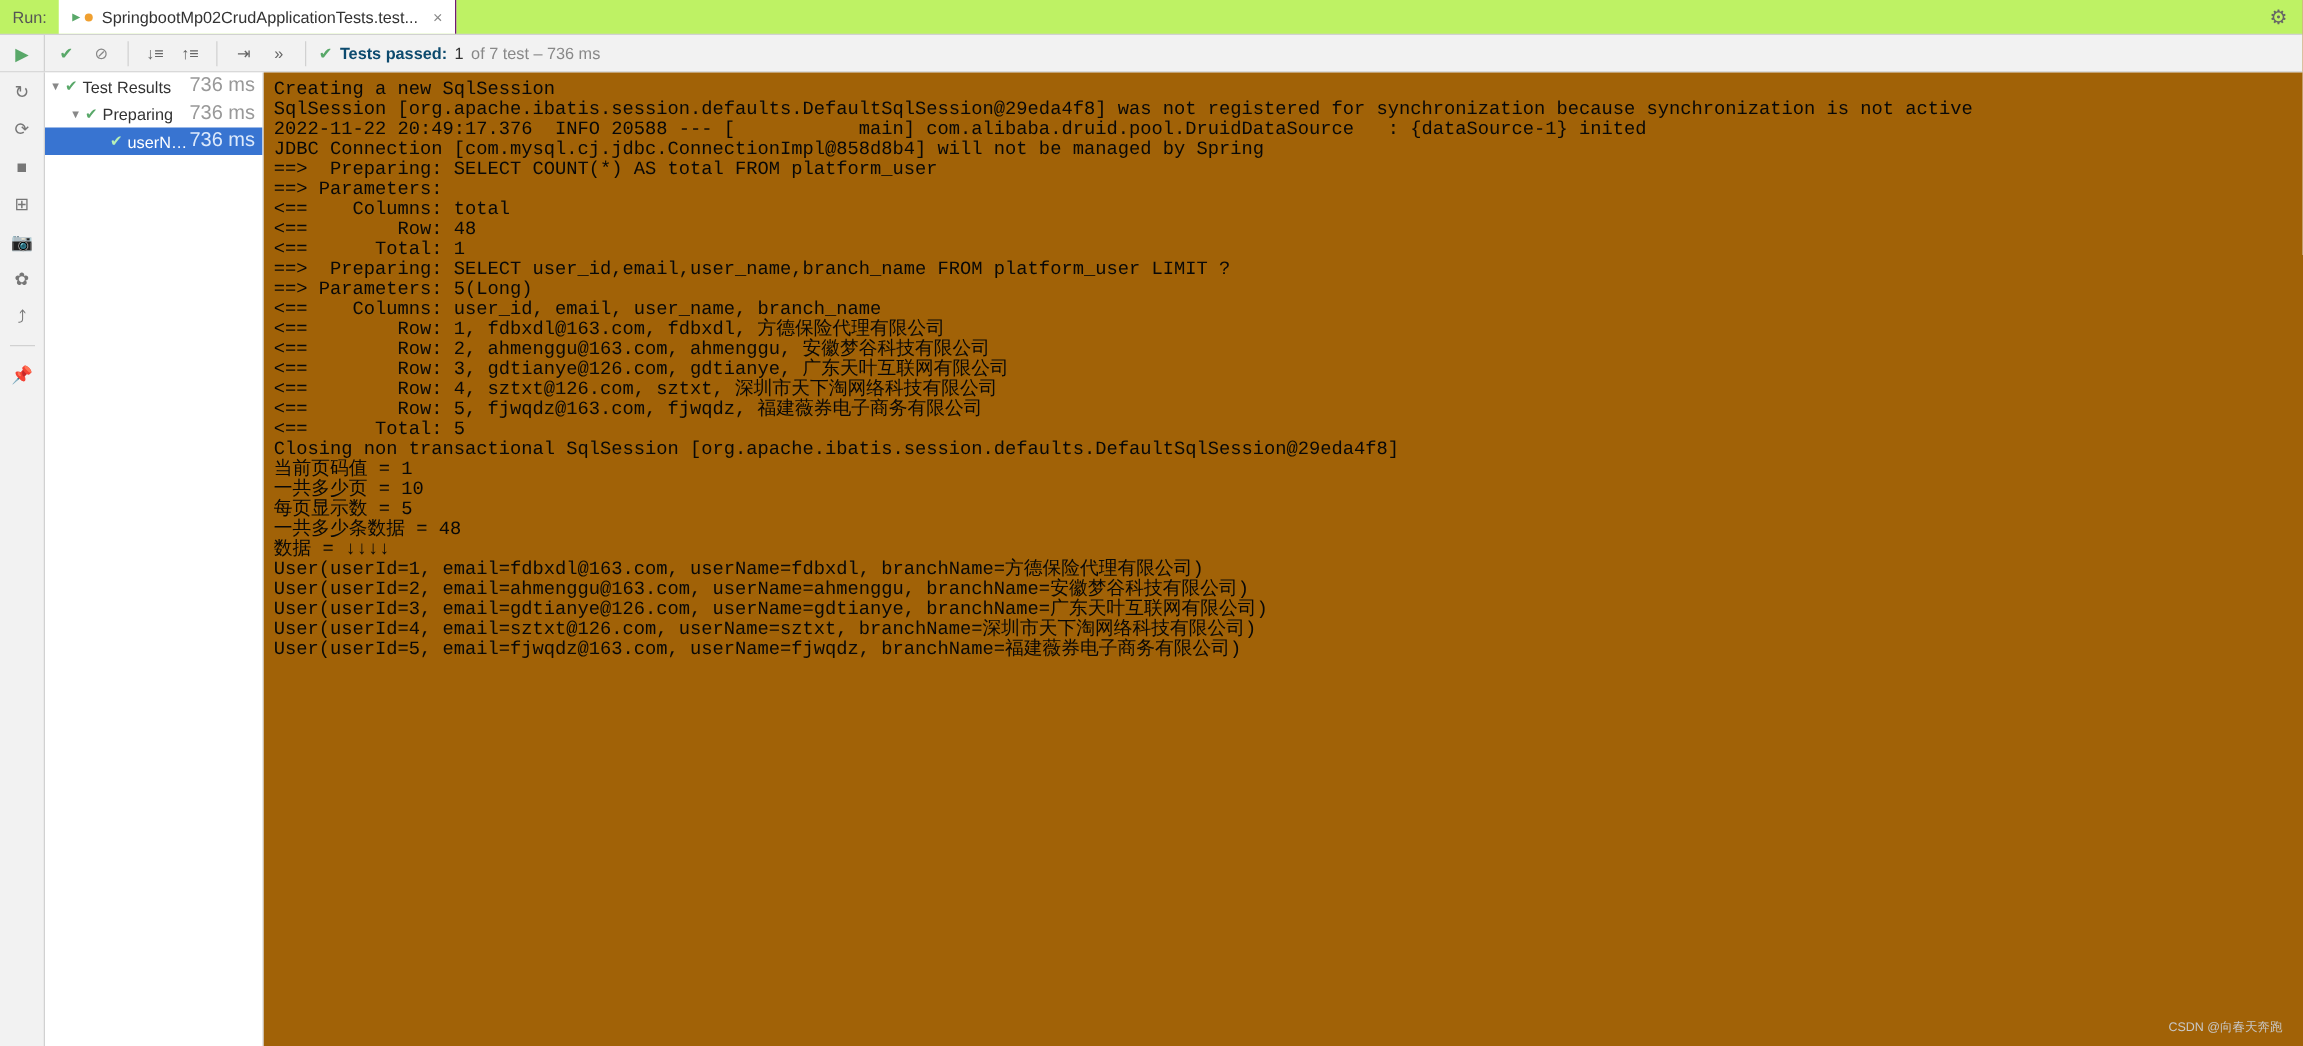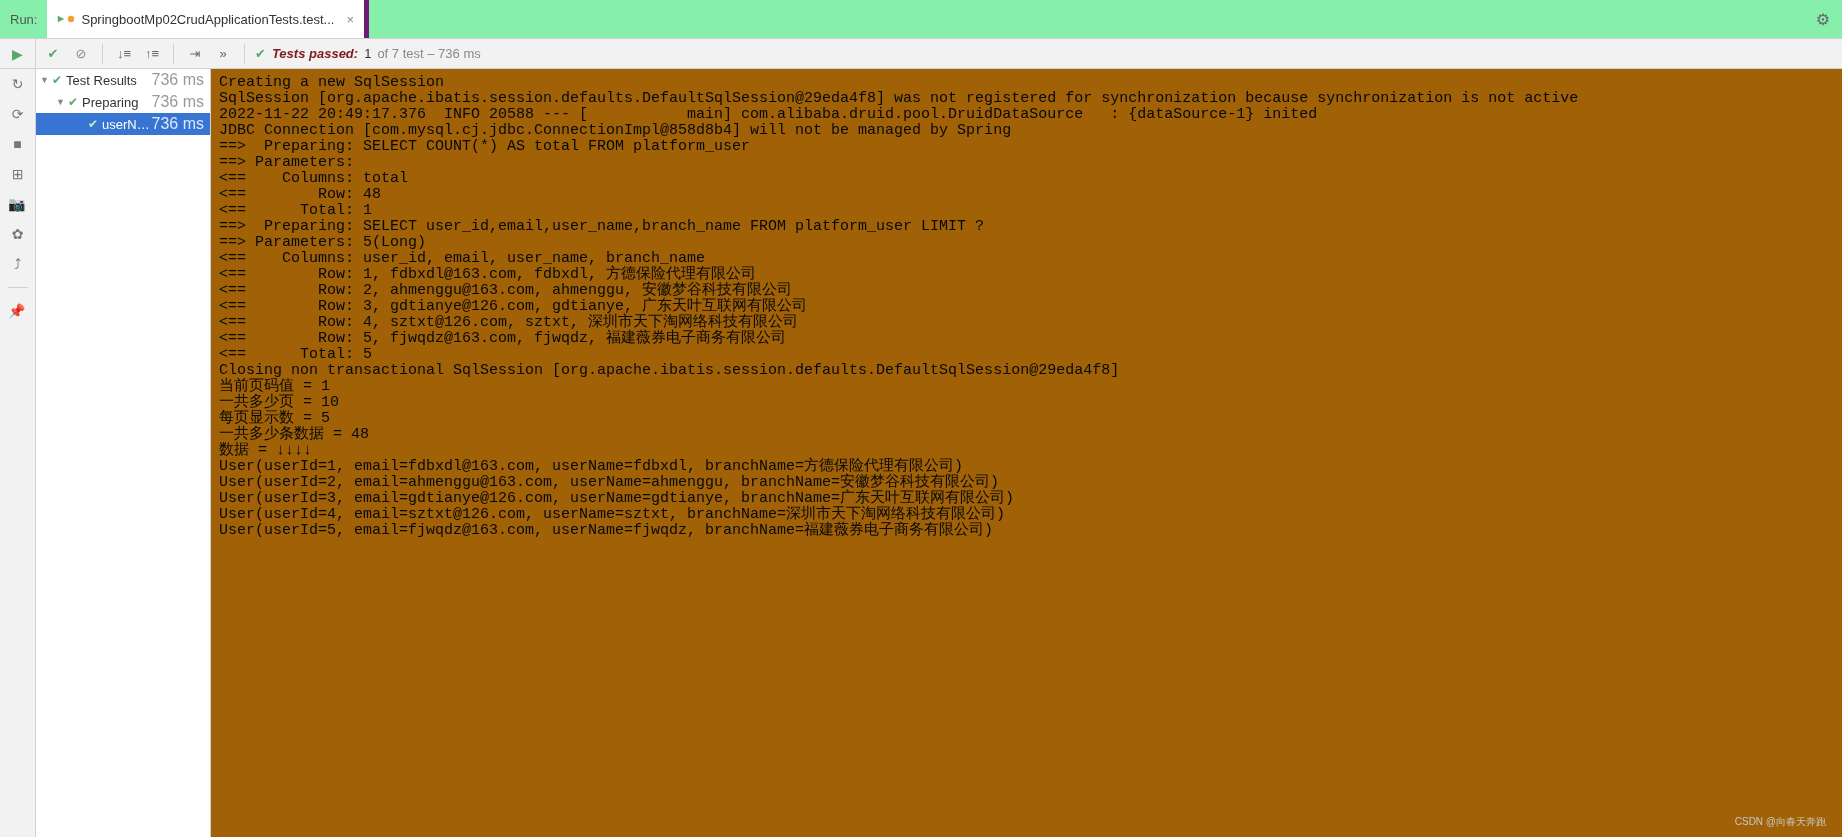--- a/index.html
+++ b/index.html
@@ -9,35 +9,35 @@
   background: #fff;
   color: #333;
   overflow: hidden;
   width: 1842px;
   height: 837px;
   position: relative;
 }
 .top-bar {
   display: flex;
   align-items: center;
-  height: 39px;
+  height: 28px;
   border-bottom: 1px solid #d1d1d1;
-  background: #86efac;
+  background: #bef264;
 }
 .run-label {
   padding: 0 10px;
   color: #555;
 }
 .tab {
   display: flex;
   align-items: center;
   padding: 0 10px;
   height: 100%;
   background: #fff;
-  border-right: 5px solid #701a75;
+  border-right: 1px solid #701a75;
   gap: 6px;
 }
 .tab-icons {
   display: flex;
   gap: 2px;
 }
 .small-icon {
   width: 8px; height: 8px;
 }
 .tab-close { color: #888; cursor: pointer; padding-left: 6px; }
@@ -71,21 +71,21 @@
   width: 22px; height: 22px;
   display: flex; align-items: center; justify-content: center;
   color: #666;
   border-radius: 3px;
   font-size: 13px;
 }
 .check-green { color: #59a869; }
 .stop-grey { color: #888; }
 .divider-v { width: 1px; height: 20px; background: #d1d1d1; margin: 0 4px; }
 .status-text { display: flex; align-items: center; gap: 6px; padding-left: 6px; }
-.status-passed { color: #7f1d1d; font-weight: bold; font-style: italic; }
+.status-passed { color: #0c4a6e; font-weight: bold; }
 .status-count { color: #333; }
 .status-of { color: #888; }
 
 .main-area {
   display: flex;
   height: calc(100% - 58px);
 }
 .side-gutter {
   width: 36px;
   background: #f2f2f2;

